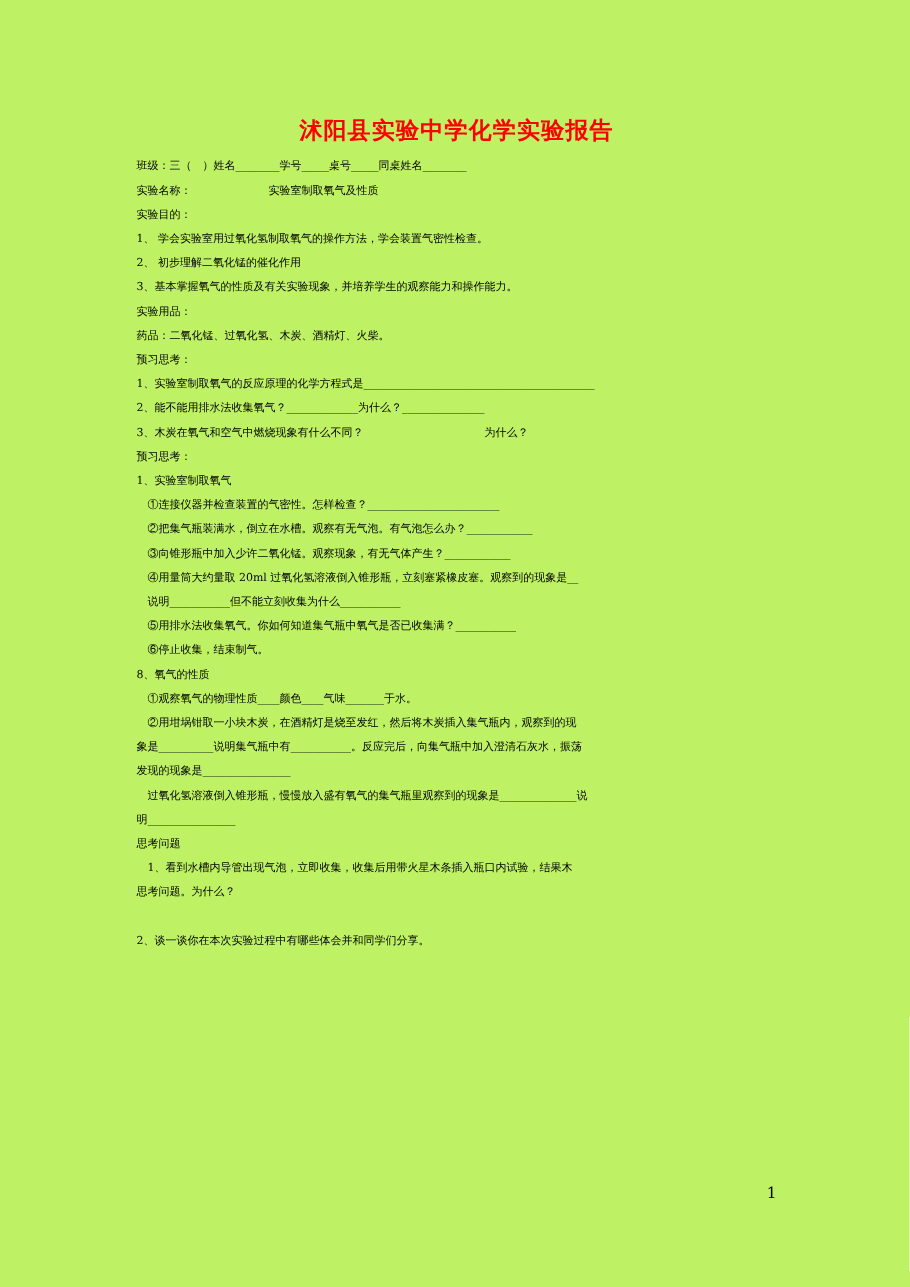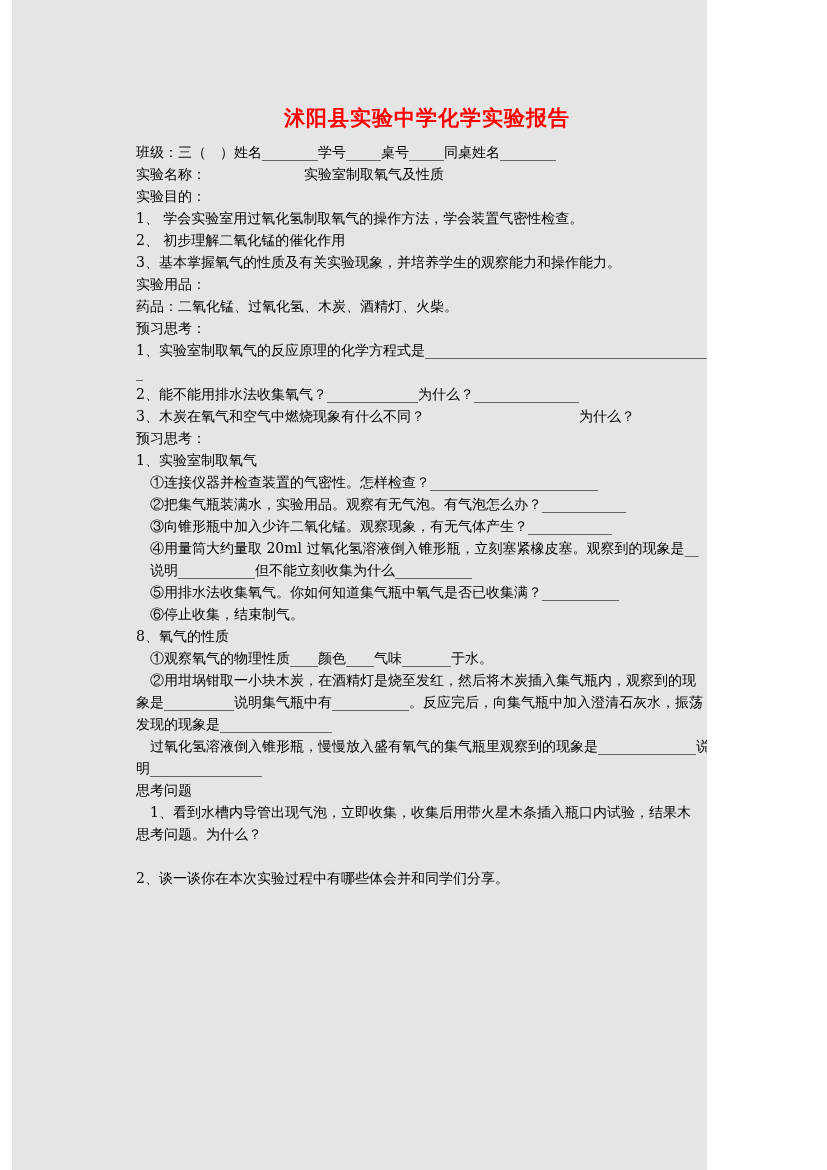--- a/index.html
+++ b/index.html
@@ -2,46 +2,45 @@
 <html><head>
 <meta charset="utf-8">
 <style>
   html, body {
     margin: 0;
     padding: 0;
     background: #ffffff;
   }
   .page {
     position: relative;
-    width: 695px;
+    width: 827px;
     height: 1170px;
-    background: #e5e5e5;
+    background: #bef264;
     color: #000000;
     font-family: "DejaVu Serif", serif;
     overflow: hidden;
-    margin-left: 12px;
   }
   .content {
     position: absolute;
     left: 124px;
     top: 104px;
     width: 582px;
   }
   .doc-title {
     font-size: 21px;
     font-weight: bold;
     color: #ff0000;
     text-align: center;
     margin: 0 0 9px 0;
     line-height: 28px;
     letter-spacing: 1px;
   }
   .ln {
     margin: 0;
-    font-size: 14px;
+    font-size: 10px;
     line-height: 22px;
     min-height: 22px;
     white-space: pre-wrap;
     word-break: break-all;
   }
   .pageno {
     position: absolute;
     top: 1074px;
     left: 124px;
     width: 582px;
@@ -64,21 +63,21 @@
     <p class="ln">3、基本掌握氧气的性质及有关实验现象，并培养学生的观察能力和操作能力。</p>
     <p class="ln">实验用品：</p>
     <p class="ln">药品：二氧化锰、过氧化氢、木炭、酒精灯、火柴。</p>
     <p class="ln">预习思考：</p>
     <p class="ln">1、实验室制取氧气的反应原理的化学方程式是__________________________________________</p>
     <p class="ln">2、能不能用排水法收集氧气？_____________为什么？_______________</p>
     <p class="ln">3、木炭在氧气和空气中燃烧现象有什么不同？　　　　　　　　　　　为什么？</p>
     <p class="ln">预习思考：</p>
     <p class="ln">1、实验室制取氧气</p>
     <p class="ln">　①连接仪器并检查装置的气密性。怎样检查？________________________</p>
-    <p class="ln">　②把集气瓶装满水，实验用品。观察有无气泡。有气泡怎么办？____________</p>
+    <p class="ln">　②把集气瓶装满水，倒立在水槽。观察有无气泡。有气泡怎么办？____________</p>
     <p class="ln">　③向锥形瓶中加入少许二氧化锰。观察现象，有无气体产生？____________</p>
     <p class="ln">　④用量筒大约量取 20ml 过氧化氢溶液倒入锥形瓶，立刻塞紧橡皮塞。观察到的现象是__</p>
     <p class="ln">　说明___________但不能立刻收集为什么___________</p>
     <p class="ln">　⑤用排水法收集氧气。你如何知道集气瓶中氧气是否已收集满？___________</p>
     <p class="ln">　⑥停止收集，结束制气。</p>
     <p class="ln">8、氧气的性质</p>
     <p class="ln">　①观察氧气的物理性质____颜色____气味_______于水。</p>
     <p class="ln">　②用坩埚钳取一小块木炭，在酒精灯是烧至发红，然后将木炭插入集气瓶内，观察到的现</p>
     <p class="ln">象是__________说明集气瓶中有___________。反应完后，向集气瓶中加入澄清石灰水，振荡</p>
     <p class="ln">发现的现象是________________</p>

